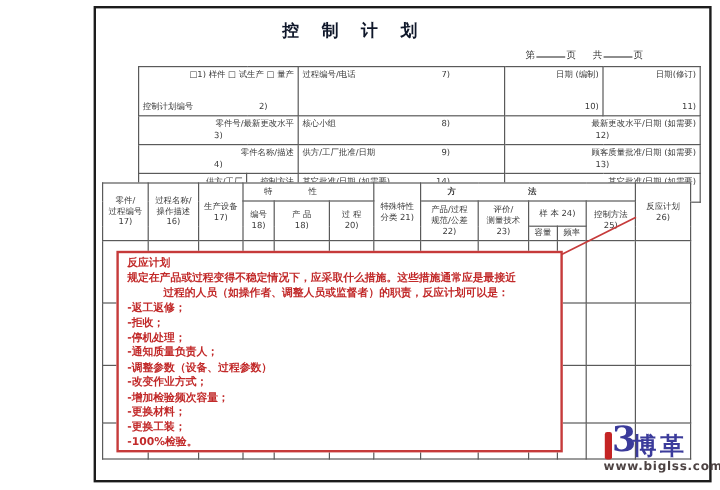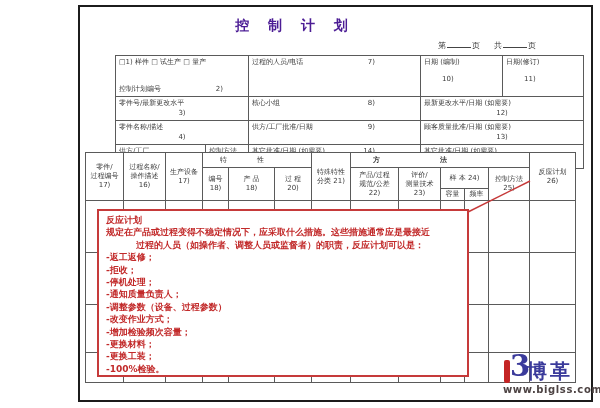--- a/index.html
+++ b/index.html
@@ -1,32 +1,32 @@
 <!DOCTYPE html>
 <html><head>
 <meta charset="utf-8">
 <style>
   html,body{margin:0;padding:0;background:#ffffff;}
   .canvas{position:relative;width:600px;height:408px;background:#fff;overflow:hidden;
           font-family:"DejaVu Sans","Liberation Sans",sans-serif;color:#3a3a3a;}
   .frame{position:absolute;left:78px;top:5px;width:511px;height:393px;border:2px solid #1c1c1c;z-index:1;}
   .title{position:absolute;left:205px;top:17px;width:180px;text-align:center;
-         font-size:14px;font-weight:bold;letter-spacing:7px;color:#4c1d95;z-index:2;}
+         font-size:14px;font-weight:bold;letter-spacing:7px;color:#0f172a;z-index:2;}
   .pagination{position:absolute;left:438px;top:39px;font-size:8px;color:#333;z-index:2;}
   .blank{display:inline-block;width:24px;height:8px;border-bottom:1px solid #444;margin:0 1px;}
   .pgap{display:inline-block;width:14px;}
 
   table{border-collapse:collapse;table-layout:fixed;position:absolute;z-index:2;background:#fff;}
   td{border:1px solid #5a5a5a;padding:2px 3px;font-size:7px;line-height:9px;
      color:#3a3a3a;vertical-align:top;overflow:hidden;}
   .info{left:115px;top:55px;width:468px;}
   .info{border:1.5px solid #2a2a2a;}
-  .lbl{text-align:left;}
+  .lbl{text-align:right;}
   .num{text-align:center;margin-top:1px;}
-  .numr{text-align:left;margin-top:8px;padding-left:18px;}
+  .numr{text-align:right;margin-top:18px;padding-left:18px;}
   .flexcell{display:flex;align-items:center;height:100%;}
   .flexcell .n{margin-left:auto;margin-right:42px;}
   .line2{display:flex;margin-top:18px;}
   .line2 .n{margin-left:auto;margin-right:22px;}
 
   .main{left:85px;top:152px;width:490px;border:1.5px solid #2a2a2a;}
   .main td{text-align:center;vertical-align:middle;white-space:pre-line;padding:1px 2px;}
   .hr1{height:15px;} .hr2{height:21px;} .hr3{height:12px;}
   .br1{height:52px;} .br2{height:52px;} .br3{height:48px;} .br4{height:30px;}
   .band{font-weight:normal;}
@@ -73,21 +73,21 @@
         <tr style="height:27px">
       <td colspan="2">
         <div class="lbl">□1)  样件  □  试生产  □  量产</div>
         <div class="line2">
               <span>控制计划编号</span>
               <span class="n">2)</span>
             </div>
       </td>
       <td>
         <div class="flexcell">
-              <span>过程的人员/电话</span>
+              <span>过程编号/电话</span>
               <span class="n">7)</span>
             </div>
       </td>
       <td>
         <div class="lbl">日期 (编制)</div>
         <div class="numr">10)</div>
       </td>
       <td>
         <div class="lbl">日期(修订)</div>
         <div class="numr">11)</div>

